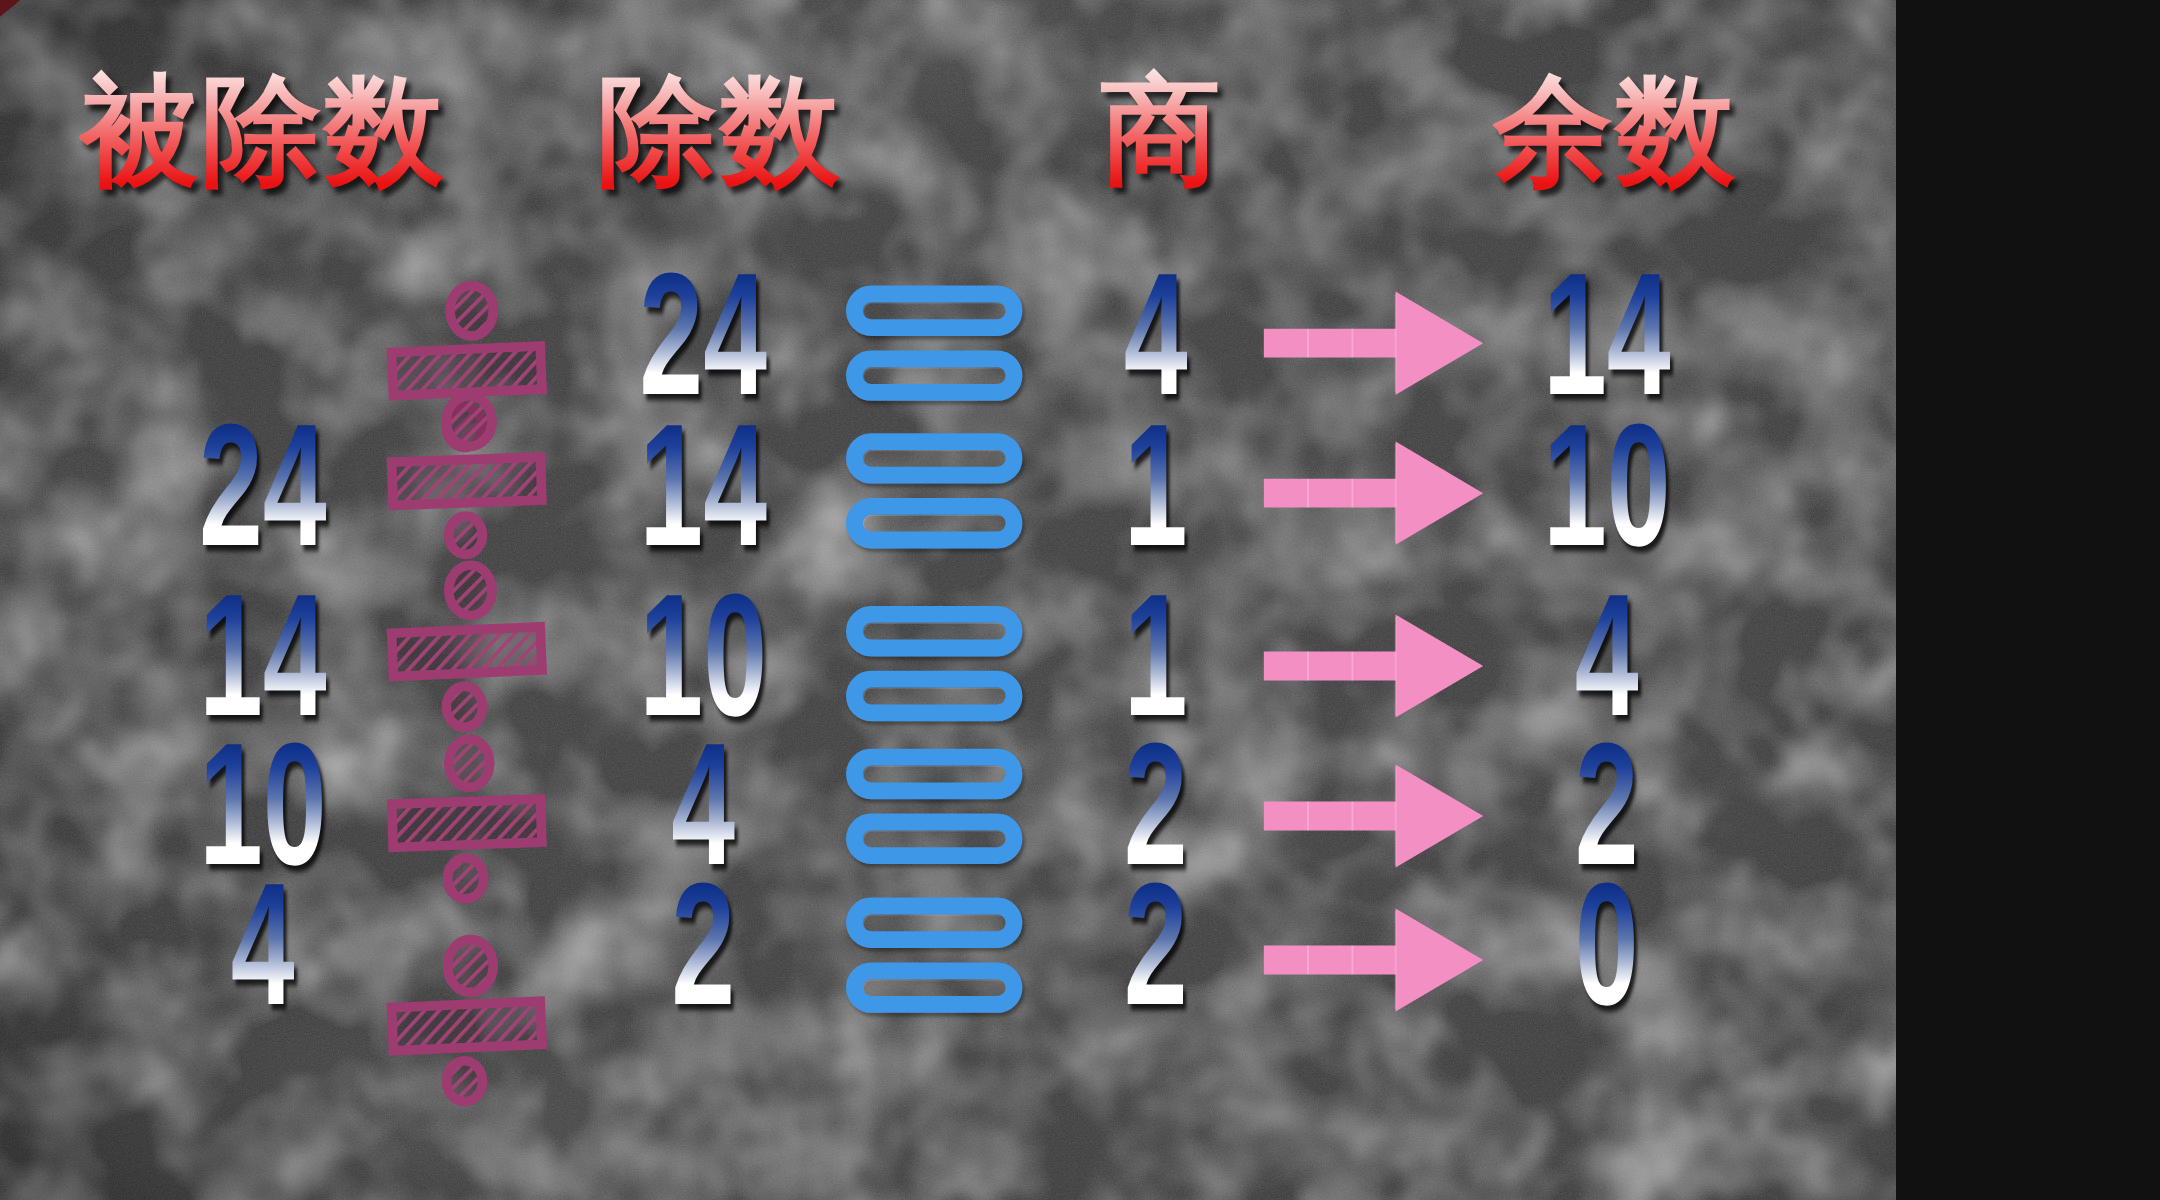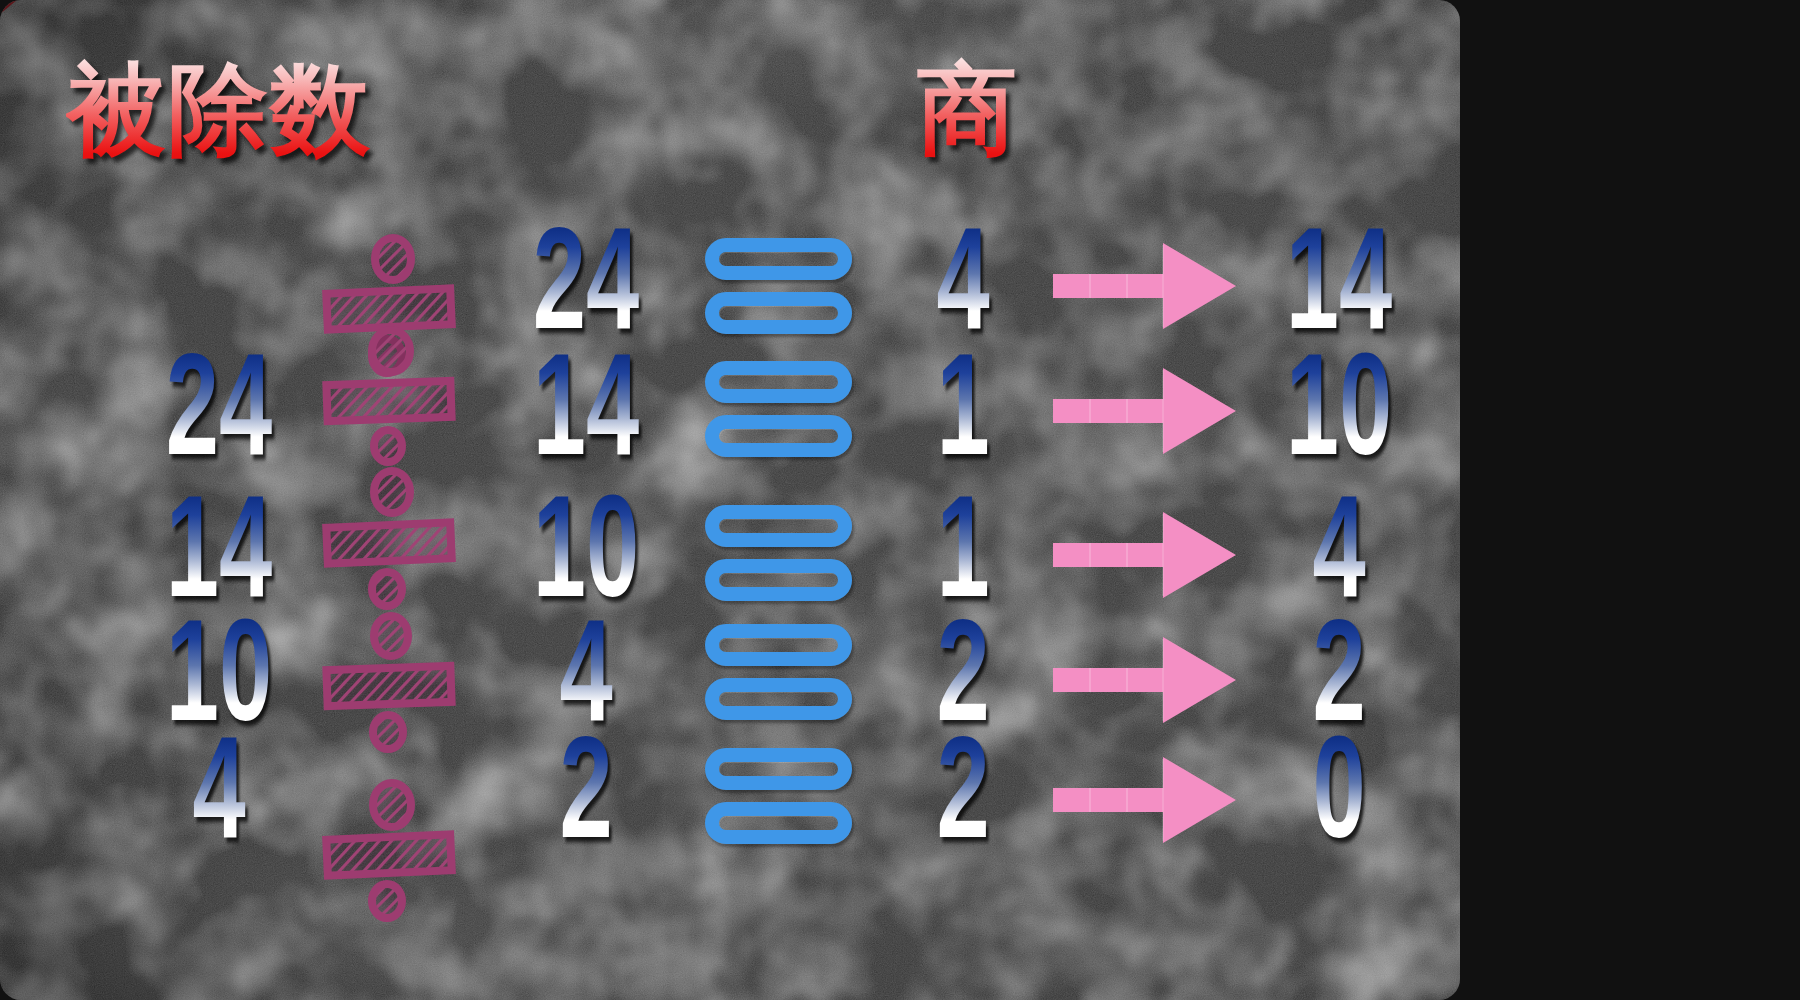--- a/index.html
+++ b/index.html
@@ -1,28 +1,27 @@
 <!DOCTYPE html>
 <html><head>
 <meta charset="utf-8">
 <style>
   html,body{margin:0;padding:0;background:#111;}
   #stage{
-    position:relative;width:1460px;height:1000px;overflow:hidden;
+    position:relative;width:1580px;height:1000px;overflow:hidden;
     background:
       radial-gradient(ellipse 420px 130px at 760px 25px, rgba(255,255,255,0.07), transparent 70%),
       radial-gradient(ellipse 300px 210px at 1690px 120px, rgba(255,255,255,0.09), transparent 70%),
       radial-gradient(ellipse 200px 120px at 1080px 430px, rgba(255,255,255,0.05), transparent 70%),
       radial-gradient(ellipse 260px 160px at 70px 430px, rgba(255,255,255,0.04), transparent 70%),
       radial-gradient(ellipse 520px 170px at 380px 940px, rgba(255,255,255,0.07), transparent 70%),
       radial-gradient(ellipse 420px 140px at 1500px 960px, rgba(255,255,255,0.06), transparent 70%),
       radial-gradient(ellipse 300px 200px at 930px 640px, rgba(255,255,255,0.035), transparent 70%),
       radial-gradient(ellipse 1400px 900px at 900px 480px, #2b2b2b 40%, #1d1d1d 100%);
     font-family:"Liberation Sans","DejaVu Sans",sans-serif;
-    border-radius:21px;
   }
   .noise{position:absolute;left:0;top:0;pointer-events:none;}
   .vignette{position:absolute;inset:0;pointer-events:none;
     background:radial-gradient(ellipse 1600px 1000px at 900px 500px, transparent 55%, rgba(0,0,0,0.45) 100%);}
   .corner-wedge{position:absolute;left:0;top:0;width:17px;height:14px;background:#5c161a;
     clip-path:polygon(0 0,100% 0,0 100%);}
 
   .cell{position:absolute;display:flex;align-items:center;justify-content:center;}
   .num-wrap{height:110px;}
   .num{
@@ -86,22 +85,28 @@
     </defs>
     <rect width="1800" height="1000" filter="url(#grain)"></rect>
     <rect width="1800" height="1000" filter="url(#blotch)"></rect>
   </svg>
   <div class="vignette"></div>
   <div class="corner-wedge"></div>
 
   <div class="cell hdr col-head-dividend">
     <span class="hdr-text">被除数</span>
   </div>
+  <div class="cell hdr col-head-divisor">
+    <span class="hdr-text">除数</span>
+  </div>
   <div class="cell hdr col-head-quotient">
     <span class="hdr-text">商</span>
+  </div>
+  <div class="cell hdr col-head-remainder">
+    <span class="hdr-text">余数</span>
   </div>
 
   <svg class="divide rd0" viewBox="0 0 140 170">
     <ellipse cx="72" cy="35" rx="18" ry="21" fill="url(#hatch)" stroke="#9d3c70" stroke-width="8"></ellipse>
     <rect x="6" y="67" width="124" height="36" fill="url(#hatch)" stroke="#9d3c70" stroke-width="8" transform="rotate(-2.5 68 85)"></rect>
     <ellipse cx="66" cy="132" rx="15" ry="17" fill="url(#hatch)" stroke="#9d3c70" stroke-width="8"></ellipse>
   </svg>
   <div class="cell num-wrap rn0 col-divisor">
     <span class="num">24</span>
     </div>

